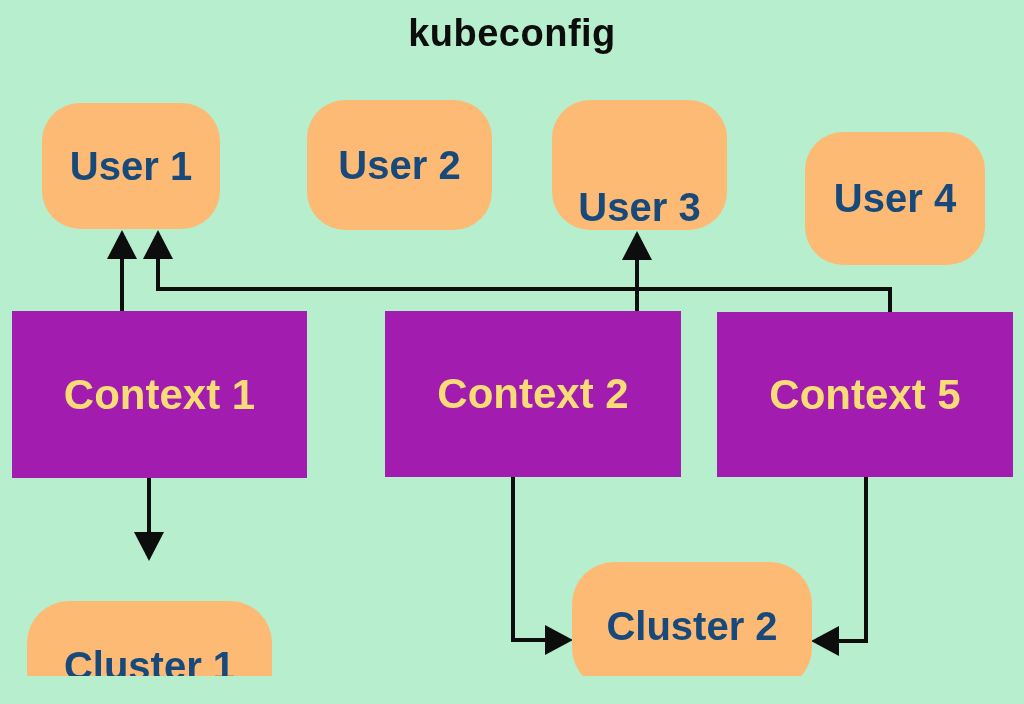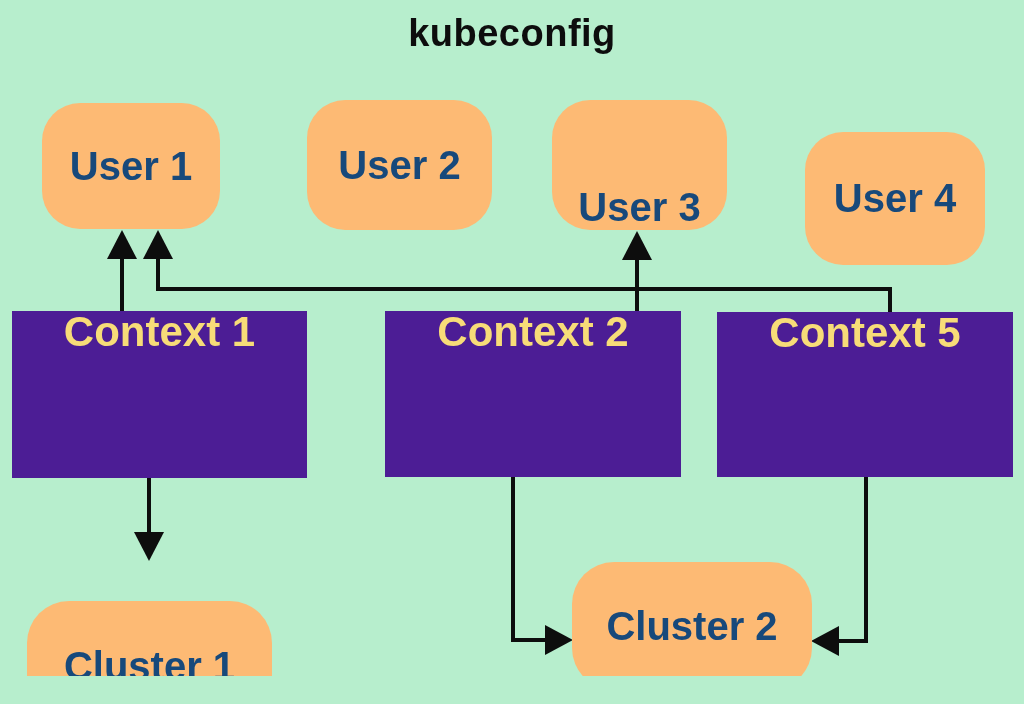--- a/index.html
+++ b/index.html
@@ -44,24 +44,24 @@
   .node.teal {
     background: #fdba74;
     border-radius: 38px;
   }
   .node.teal .node-label {
     color: #17497b;
     font-size: 40px;
     font-weight: bold;
   }
   .node.blue {
-    background: #4c1d95;
+    background: #a21caf;
     border-radius: 0;
     flex-direction: column;
-    justify-content: space-between;
+    justify-content: center;
   }
   .context-title {
     color: #f7dc78;
     font-size: 42px;
     font-weight: bold;
     line-height: 1.0;
   }
   .context-namespace {
     margin-top: 20px;
     color: #ffffff;

